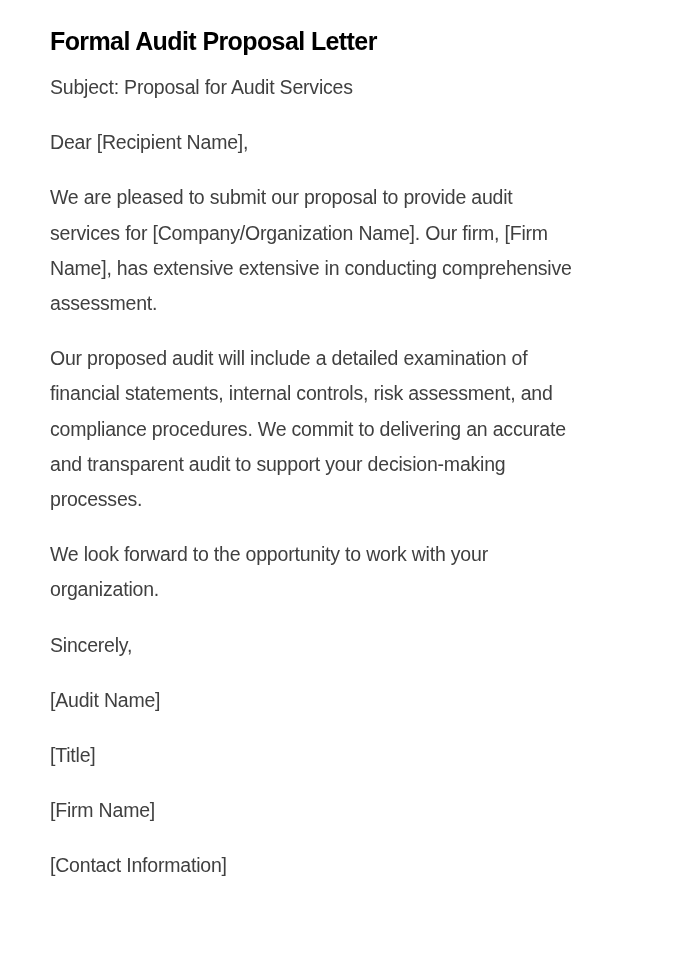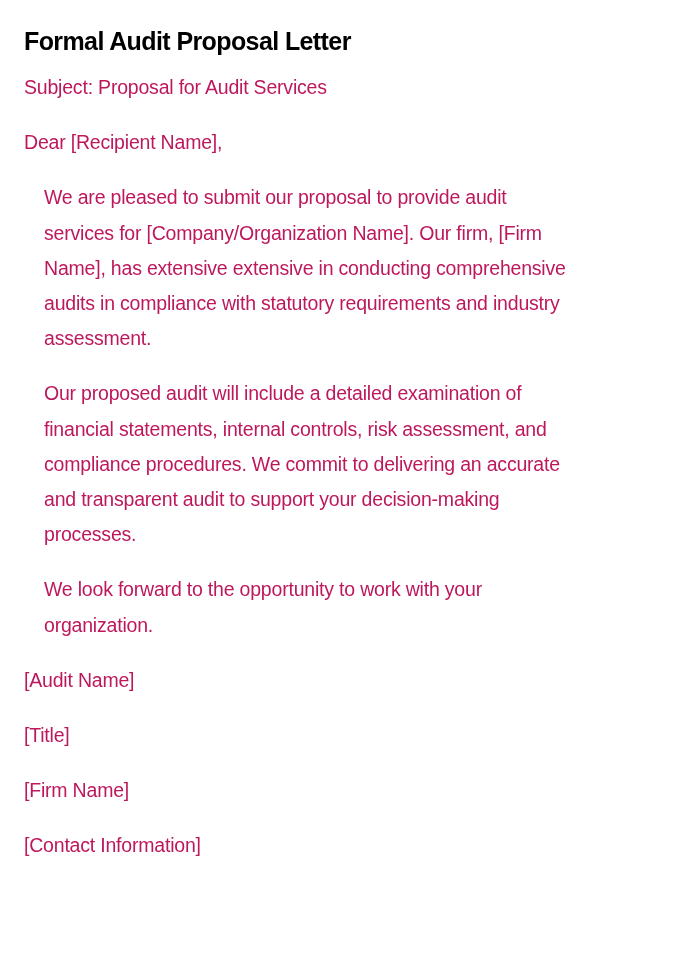--- a/index.html
+++ b/index.html
@@ -10,74 +10,74 @@
     body {
       width: 700px;
       height: 962px;
       overflow: hidden;
       position: relative;
       font-family: "Liberation Sans", sans-serif;
       color: #111111;
     }
     .page {
       position: absolute;
-      left: 24px;
+      left: 50px;
       top: 22px;
       width: 640px;
     }
     .title {
       font-family: "Liberation Sans", sans-serif;
       font-weight: bold;
       font-size: 25px;
       letter-spacing: -0.6px;
       line-height: 38px;
       margin: 0 0 10px 0;
       color: #000000;
     }
     .para {
       font-size: 19.5px;
       letter-spacing: -0.2px;
       line-height: 35.2px;
       margin: 0 0 20px 0;
-      color: #be185d;
+      color: #404040;
       white-space: nowrap;
     }
-    .para .line { display: block; margin-left: 20px; }
+    .para .line { display: block; }
   </style>
 </head>
 <body>
 
 <div class="page">
   <h1 class="title">Formal Audit Proposal Letter</h1>
 
   <p class="para">Subject: Proposal for Audit Services</p>
 
   <p class="para">Dear [Recipient Name],</p>
 
   <p class="para">
     <span class="line">We are pleased to submit our proposal to provide audit</span>
     <span class="line">services for [Company/Organization Name]. Our firm, [Firm</span>
     <span class="line">Name], has extensive extensive in conducting comprehensive</span>
-    <span class="line">audits in compliance with statutory requirements and industry</span>
     <span class="line">assessment.</span>
   </p>
 
   <p class="para">
     <span class="line">Our proposed audit will include a detailed examination of</span>
     <span class="line">financial statements, internal controls, risk assessment, and</span>
     <span class="line">compliance procedures. We commit to delivering an accurate</span>
     <span class="line">and transparent audit to support your decision-making</span>
     <span class="line">processes.</span>
   </p>
 
   <p class="para">
     <span class="line">We look forward to the opportunity to work with your</span>
     <span class="line">organization.</span>
   </p>
 
+  <p class="para">Sincerely,</p>
 
   <p class="para">[Audit Name]</p>
 
   <p class="para">[Title]</p>
 
   <p class="para">[Firm Name]</p>
 
   <p class="para">[Contact Information]</p>
 </div>
 

